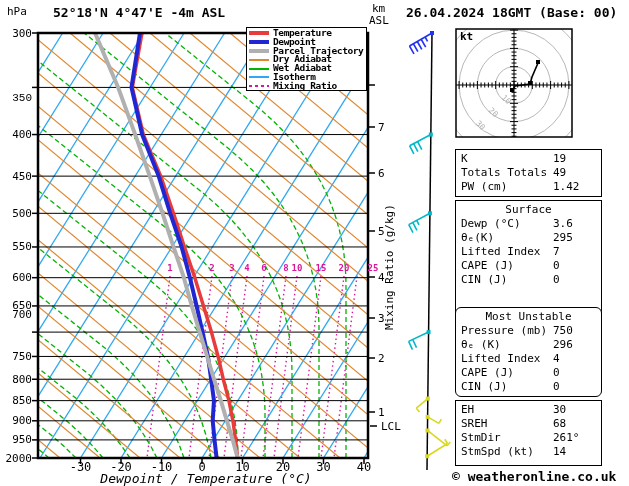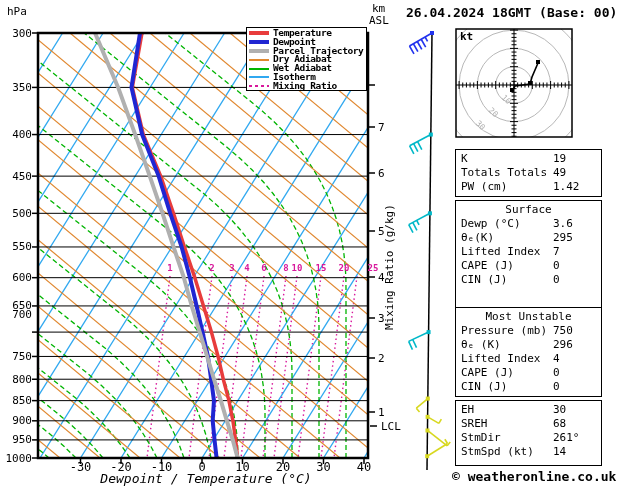--- a/index.html
+++ b/index.html
@@ -279,20 +279,21 @@
         <text x="475.1857" y="123.8143" fill="#b0b0b0" font-size="8px" transform="rotate(45 475.1857 123.8143)">30</text>
         <path d="M512,91 L515,86 L530,84 L532,77 L538,63" fill="none" stroke="#000" stroke-width="1.6"></path>
         <rect x="510" y="88" width="4" height="4" fill="#000"></rect>
         <rect x="528" y="81" width="4" height="4" fill="#000"></rect>
         <rect x="536" y="60" width="4" height="4" fill="#000"></rect>
       </g>
       <rect x="456" y="29" width="116" height="108" fill="none" stroke="#000" stroke-width="1.5"></rect>
     </svg>
 
 <div class="abs" style="left:7px;top:5px;font-size:11px;">hPa</div>
+<div class="abs b" style="left:53px;top:5px;font-size:13px;">52°18'N 4°47'E -4m ASL</div>
 <div class="abs" style="left:372px;top:2px;font-size:11px;">km</div>
 <div class="abs" style="left:369px;top:14px;font-size:11px;">ASL</div>
 <div class="abs b" style="left:406px;top:5px;font-size:13px;">26.04.2024 18GMT (Base: 00)</div>
 
 <div class="legend">
       <div id="legend-items">
         <div class="lrow">
           <span class="lsw" style="height: 4px; background: rgb(232, 60, 60);"></span>
           <span class="llab">Temperature</span>
         </div>
@@ -339,21 +340,21 @@
 <div class="tbox" style="top:200px;height:122px;">
   <div class="thead">Surface</div>
       <div id="tb-surface">
         <div class="trow"><span>Dewp (°C)</span><span class="tval">3.6</span></div>
         <div class="trow"><span>θₑ(K)</span><span class="tval">295</span></div>
         <div class="trow"><span>Lifted Index</span><span class="tval">7</span></div>
         <div class="trow"><span>CAPE (J)</span><span class="tval">0</span></div>
         <div class="trow"><span>CIN (J)</span><span class="tval">0</span></div>
       </div>
     </div>
-<div class="tbox" style="top:307px;height:90px;">
+<div class="tbox" style="top:307px;height:90px;border-radius:6px;">
   <div class="thead">Most Unstable</div>
       <div id="tb-mu">
         <div class="trow"><span>Pressure (mb)</span><span class="tval">750</span></div>
         <div class="trow"><span>θₑ (K)</span><span class="tval">296</span></div>
         <div class="trow"><span>Lifted Index</span><span class="tval">4</span></div>
         <div class="trow"><span>CAPE (J)</span><span class="tval">0</span></div>
         <div class="trow"><span>CIN (J)</span><span class="tval">0</span></div>
       </div>
     </div>
 <div class="tbox" style="top:400px;height:66px;">
@@ -362,34 +363,34 @@
         <div class="trow"><span>SREH</span><span class="tval">68</span></div>
         <div class="trow"><span>StmDir</span><span class="tval">261°</span></div>
         <div class="trow"><span>StmSpd (kt)</span><span class="tval">14</span></div>
       </div>
     </div>
 
 <div class="abs b" style="left:452px;top:469px;font-size:13px;">© weatheronline.co.uk</div>
 
 <div id="gen-labels">
       <div class="plabel" style="left:2px;top:26.5px;">300</div>
-      <div class="plabel" style="left:2px;top:81px;">350</div>
+      <div class="plabel" style="left:2px;top:92px;font-family:Liberation Mono, monospace;">350</div>
       <div class="plabel" style="left:2px;top:128.05119812731888px;">400</div>
       <div class="plabel" style="left:2px;top:169.6283749323952px;">450</div>
       <div class="plabel" style="left:2px;top:206.82042694028587px;">500</div>
       <div class="plabel" style="left:2px;top:240.46473042562616px;">550</div>
       <div class="plabel" style="left:2px;top:271.17957305971413px;">600</div>
       <div class="plabel" style="left:2px;top:299.4344893161478px;">650</div>
       <div class="plabel" style="left:2px;top:308px;">700</div>
       <div class="plabel" style="left:2px;top:349.9488018726811px;">750</div>
       <div class="plabel" style="left:2px;top:372.730771187033px;">800</div>
       <div class="plabel" style="left:2px;top:394.13114184275565px;">850</div>
       <div class="plabel" style="left:2px;top:414.30794799210935px;">900</div>
       <div class="plabel" style="left:2px;top:433.393569326166px;">950</div>
-      <div class="plabel" style="left:2px;top:451.5px;">1000</div>
+      <div class="plabel" style="left:2px;top:451.5px;">2000</div>
       <div class="tlab" style="left:63.5px;top:460px;">-30</div>
       <div class="tlab" style="left:104px;top:460px;">-20</div>
       <div class="tlab" style="left:144.5px;top:460px;">-10</div>
       <div class="tlab" style="left:185px;top:460px;">0</div>
       <div class="tlab" style="left:225.5px;top:460px;">10</div>
       <div class="tlab" style="left:266px;top:460px;">20</div>
       <div class="tlab" style="left:306.5px;top:460px;">30</div>
       <div class="tlab" style="left:347px;top:460px;">40</div>
       <div class="kmlab" style="left:378px;top:405.5px;">1</div>
       <div class="kmlab" style="left:378px;top:351.5px;">2</div>

